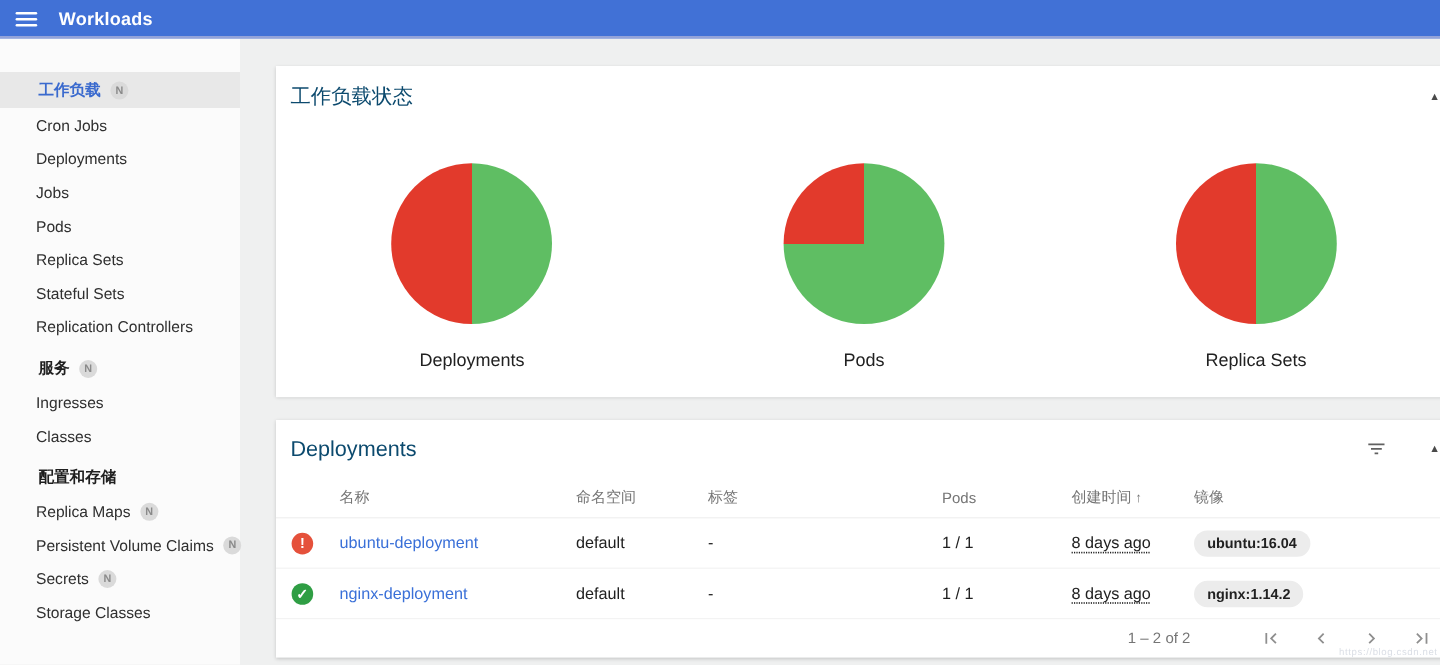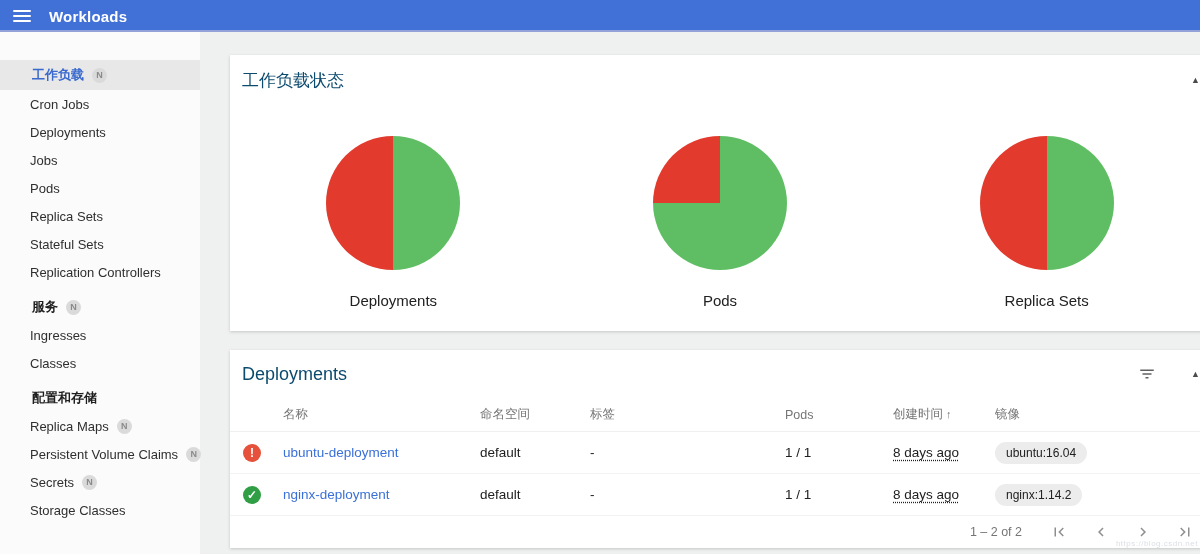--- a/index.html
+++ b/index.html
@@ -55,27 +55,27 @@
   .sort-col { cursor:pointer; }
   .sort-arrow { font-size:11px; color:#757575; margin-left:3px; }
   .status-icon { width:18px; height:18px; border-radius:50%; color:#fff; margin-left:13px;
                  display:flex; align-items:center; justify-content:center;
                  font-size:12px; font-weight:bold; line-height:1; }
   .status-icon.error { background:#e5513b; }
   .status-icon.ok { background:#2f9e44; }
   .link { color:#3a70d8; text-decoration:none; cursor:pointer; }
   .created-val { text-decoration:underline dotted; text-underline-offset:3px; cursor:default; }
   .chip { display:inline-block; background:#ececec; border-radius:12px; padding:4px 11px;
-          font-size:12px; color:#212121; }
+          font-size:12px; color:#212121;font-weight:bold; }
 
   
   .pagination { position:absolute; left:0; right:0; bottom:0; height:32px; display:flex;
                 align-items:center; justify-content:flex-end; padding-right:4px;
                 color:#757575; font-size:12.5px; }
-  .page-range { margin-right:16px; }
+  .page-range { margin-right:46px; }
   .page-btn { width:18px; height:18px; margin:0 12px; cursor:pointer; flex:0 0 auto; }
   .page-btn svg { display:block; }
 
   .watermark { position:absolute; right:2px; bottom:6px; font-size:8px;
                color:#aeb6c6; opacity:.45; letter-spacing:.5px; }
 </style>
 </head>
 <body>
 
 <div class="appbar">

